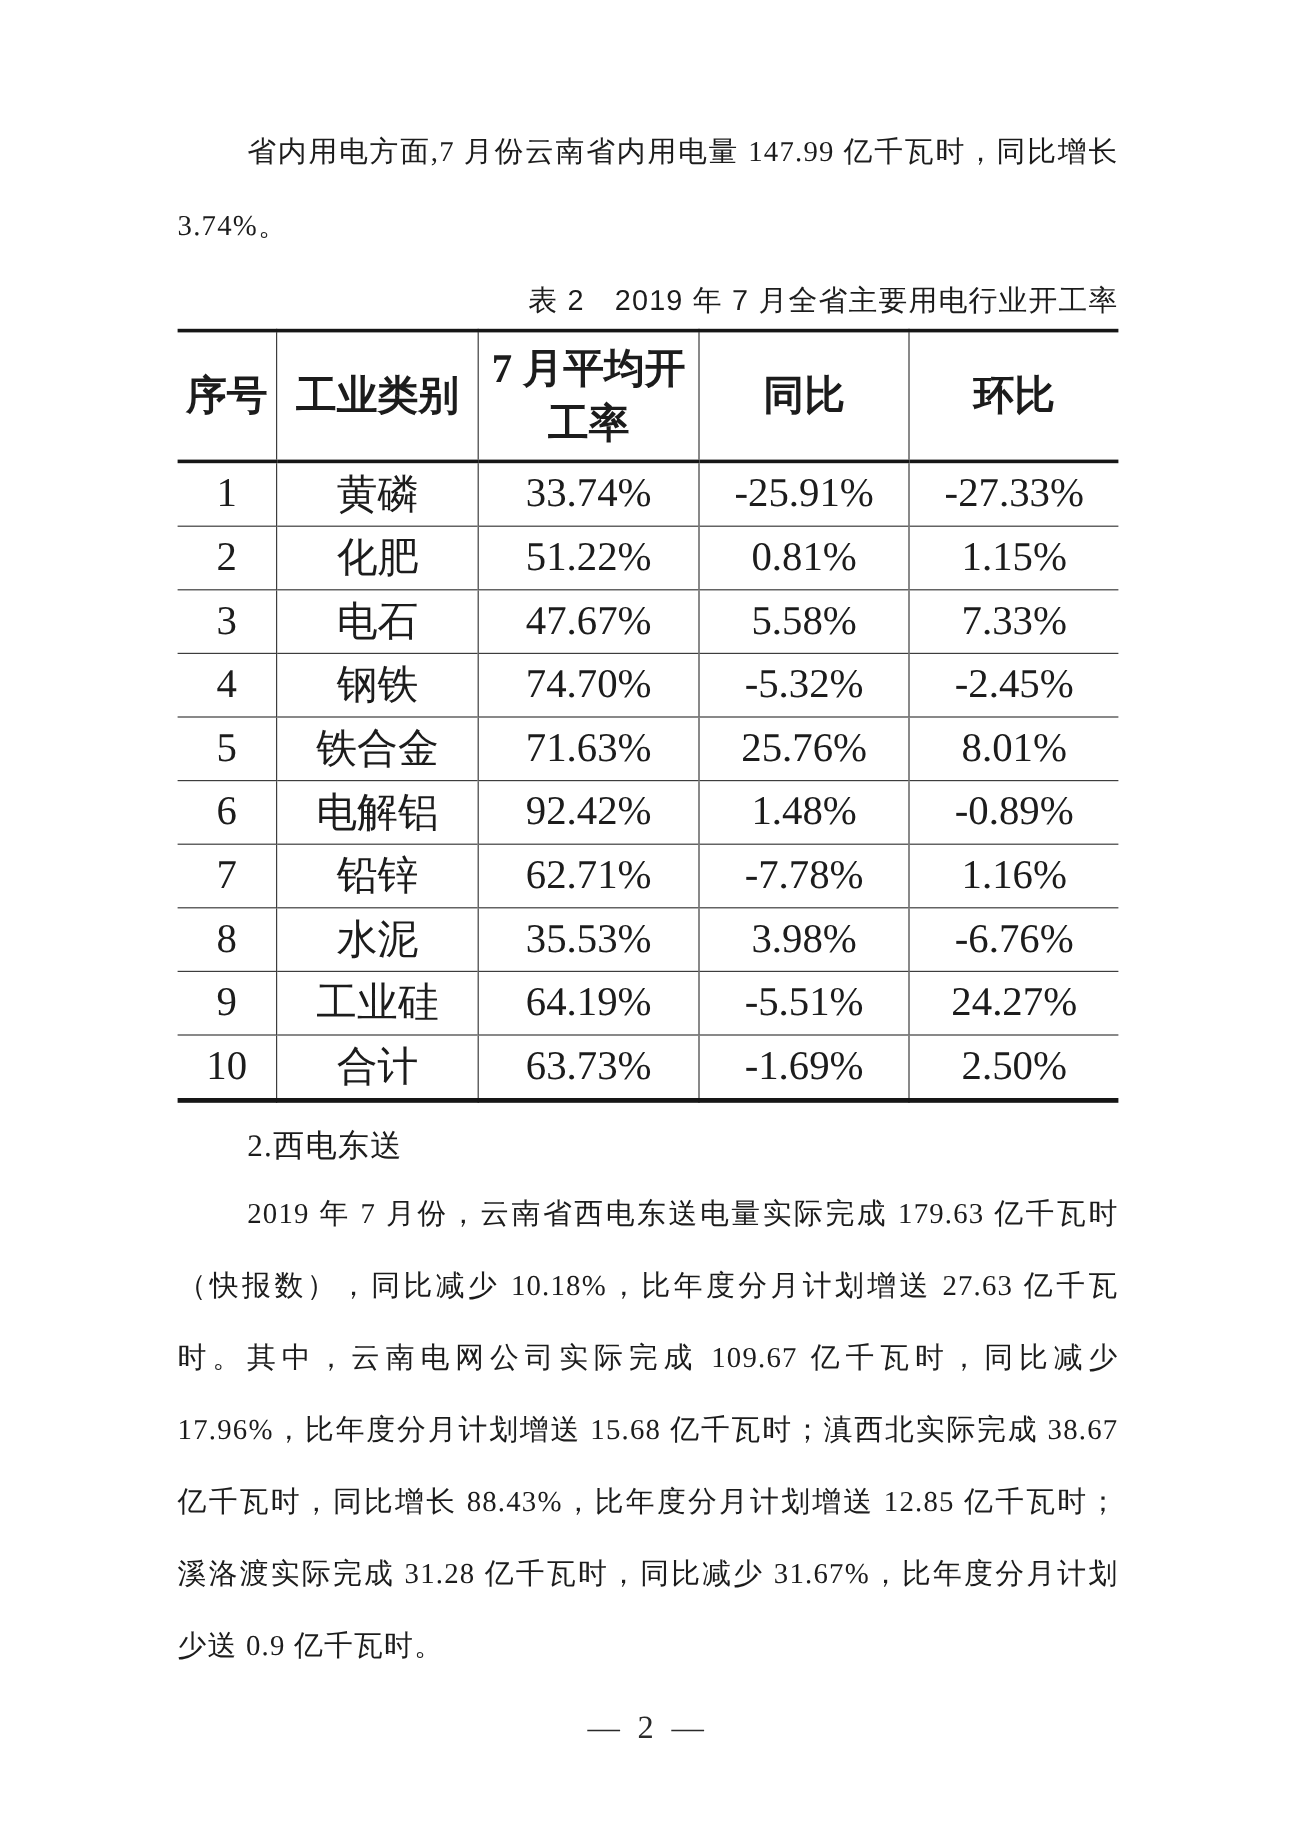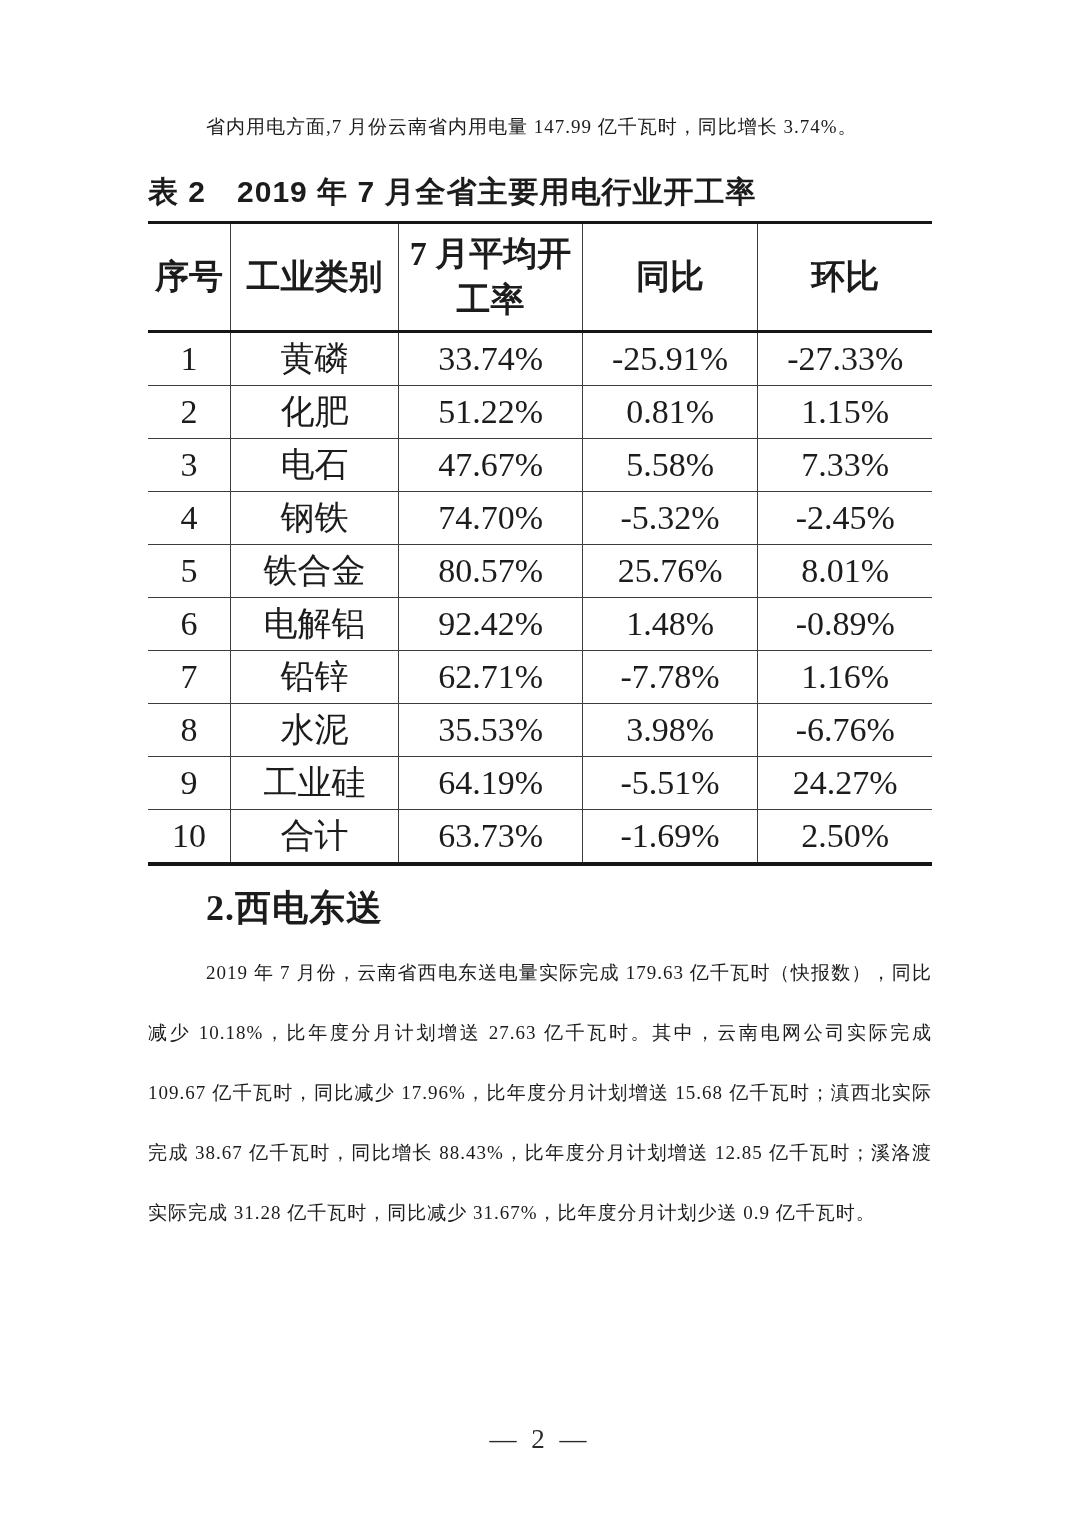--- a/index.html
+++ b/index.html
@@ -8,31 +8,31 @@
     width:1080px; height:1527px;
     background:#ffffff;
     margin:0 auto;
     position:relative;
     font-family:"Liberation Serif","DejaVu Serif",serif;
     color:#1c1c1c;
     padding:96px 148px 0 148px;
     overflow:hidden;
   }
   .para {
-    font-size:19px;
+    font-size:24px;
     line-height:62px;
     text-align:justify;
     text-indent:58px;
     letter-spacing:1px;
   }
   .para.tight { line-height:60px; }
   .table-caption {
-    text-align:left;
-    font-size:30px;
-    font-weight:bold;
+    text-align:right;
+    font-size:24px;
+    font-weight:normal;
     font-family:"Liberation Sans","DejaVu Sans",sans-serif;
     margin:14px 0 8px 0;
     letter-spacing:1px;
   }
   table.data-table {
     width:100%;
     border-collapse:collapse;
     border-top:3px solid #161616;
     border-bottom:4px solid #161616;
     font-size:34px;
@@ -52,22 +52,22 @@
   table.data-table td {
     border-top:1px solid #3d3d3d;
     padding:3px 4px;
     text-align:center;
     height:33px;
   }
   table.data-table th + th,
   table.data-table td + td { border-left:1px solid #3d3d3d; }
   table.data-table tr.total-row td { font-weight:normal; }
   .section-heading {
-    font-size:36px;
-    font-weight:bold;
+    font-size:26px;
+    font-weight:normal;
     margin:18px 0 10px 0;
     text-indent:58px;
     letter-spacing:1px;
   }
   .footer {
     position:absolute;
     left:0; right:0;
     bottom:72px;
     text-align:center;
     font-size:27px;
@@ -127,21 +127,21 @@
         <tr>
           <td>4</td>
           <td>钢铁</td>
           <td>74.70%</td>
           <td>-5.32%</td>
           <td>-2.45%</td>
         </tr>
         <tr>
           <td>5</td>
           <td>铁合金</td>
-          <td>80.57%</td>
+          <td>71.63%</td>
           <td>25.76%</td>
           <td>8.01%</td>
         </tr>
         <tr>
           <td>6</td>
           <td>电解铝</td>
           <td>92.42%</td>
           <td>1.48%</td>
           <td>-0.89%</td>
         </tr>

